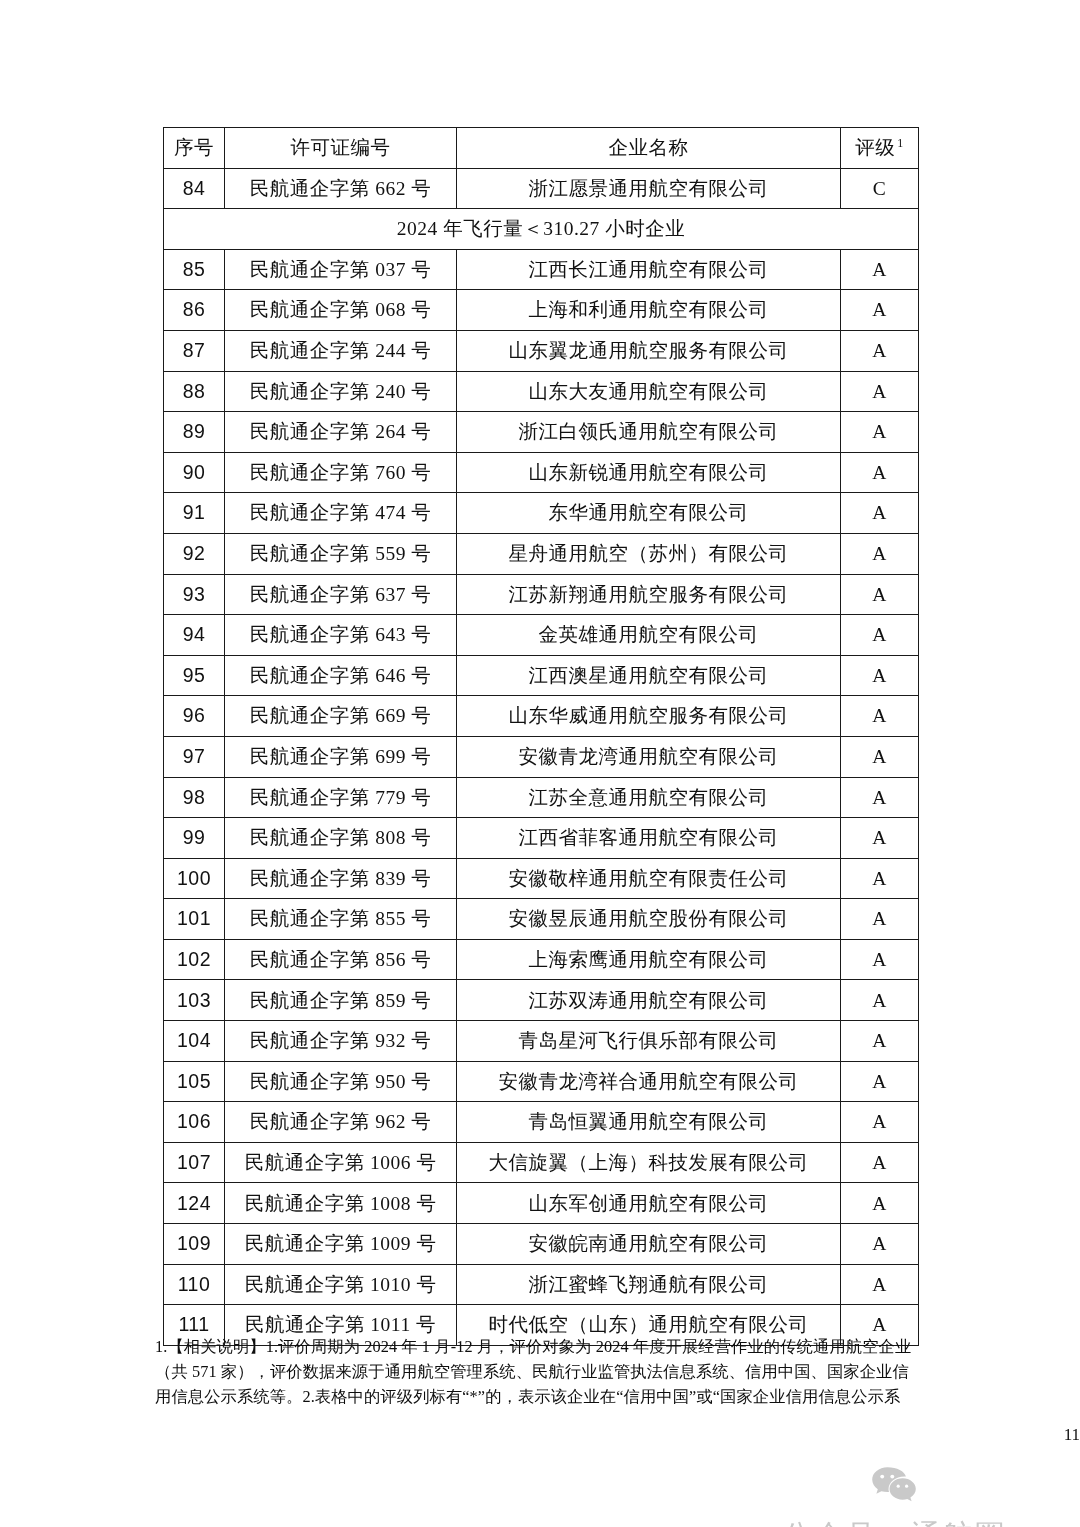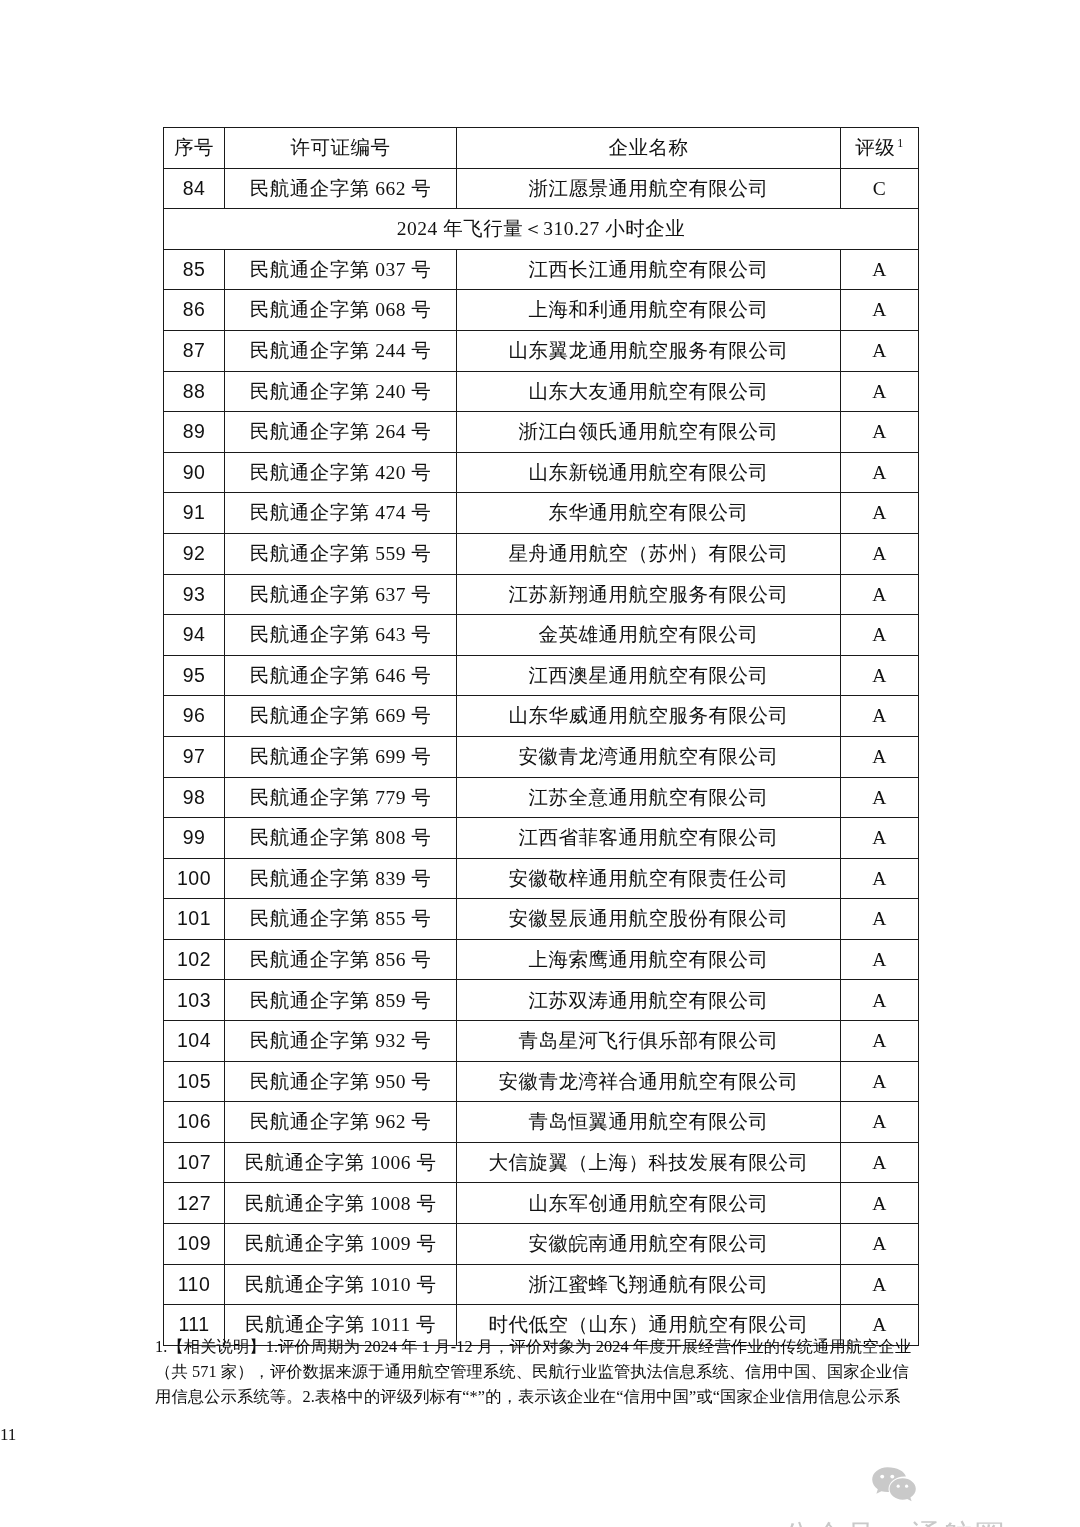--- a/index.html
+++ b/index.html
@@ -90,21 +90,21 @@
     display: block;
     text-indent: 0;
   }
 
   
   .page-num {
     position: absolute;
     left: 0;
     top: 1425px;
     width: 1080px;
-    text-align: left;
+    text-align: right;
     font-size: 17px;
     color: #111111;
   }
 
   
   .watermark {
     position: absolute;
     left: 782px;
     top: 1465px;
     display: flex;
@@ -182,21 +182,21 @@
             <td class="grade-cell">A</td>
           </tr>
           <tr>
             <td class="idx-cell">89</td>
             <td>民航通企字第 264 号</td>
             <td>浙江白领氏通用航空有限公司</td>
             <td class="grade-cell">A</td>
           </tr>
           <tr>
             <td class="idx-cell">90</td>
-            <td>民航通企字第 420 号</td>
+            <td>民航通企字第 760 号</td>
             <td>山东新锐通用航空有限公司</td>
             <td class="grade-cell">A</td>
           </tr>
           <tr>
             <td class="idx-cell">91</td>
             <td>民航通企字第 474 号</td>
             <td>东华通用航空有限公司</td>
             <td class="grade-cell">A</td>
           </tr>
           <tr>
@@ -289,21 +289,21 @@
             <td>青岛恒翼通用航空有限公司</td>
             <td class="grade-cell">A</td>
           </tr>
           <tr>
             <td class="idx-cell">107</td>
             <td>民航通企字第 1006 号</td>
             <td>大信旋翼（上海）科技发展有限公司</td>
             <td class="grade-cell">A</td>
           </tr>
           <tr>
-            <td class="idx-cell">127</td>
+            <td class="idx-cell">124</td>
             <td>民航通企字第 1008 号</td>
             <td>山东军创通用航空有限公司</td>
             <td class="grade-cell">A</td>
           </tr>
           <tr>
             <td class="idx-cell">109</td>
             <td>民航通企字第 1009 号</td>
             <td>安徽皖南通用航空有限公司</td>
             <td class="grade-cell">A</td>
           </tr>

